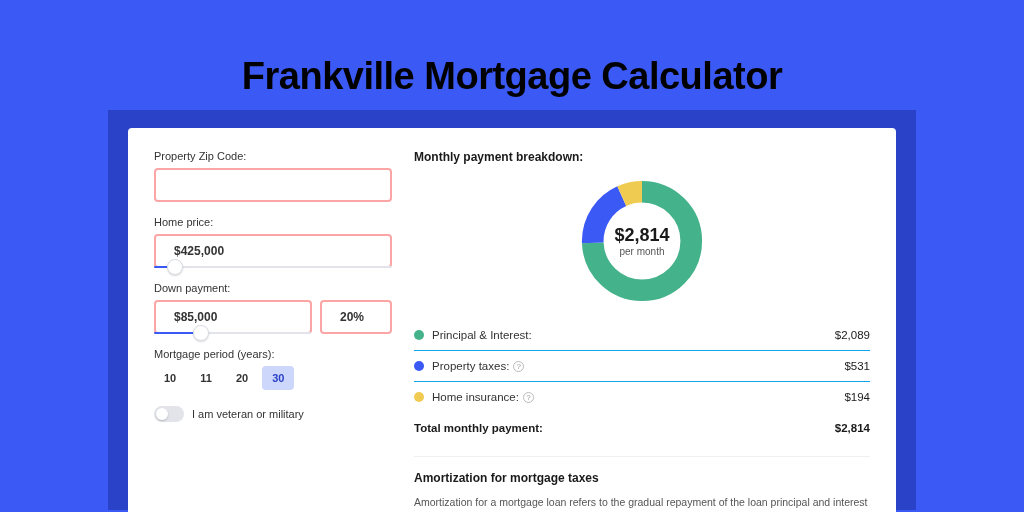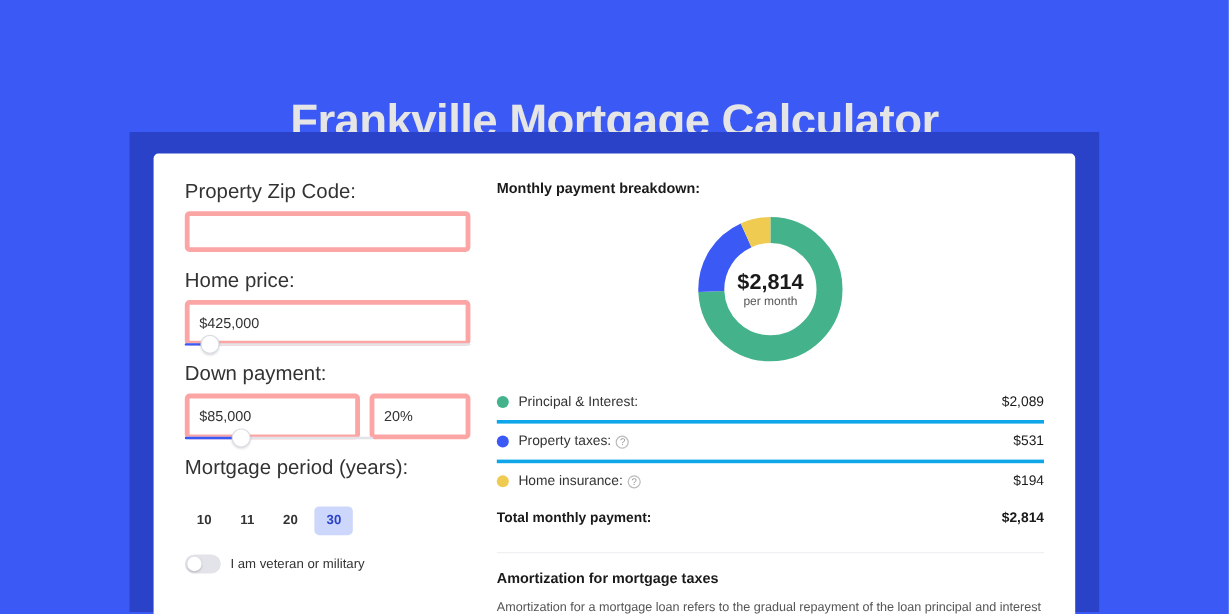--- a/index.html
+++ b/index.html
@@ -10,25 +10,24 @@
     height: 512px;
     overflow: hidden;
     position: relative;
   }
   .hero {
     width: 100%;
     padding-top: 55px;
     text-align: center;
   }
   .hero h1 {
-    color: #e5e5e5;
+    color: #000000;
     font-size: 38px;
     font-weight: 800;
     letter-spacing: -0.5px;
-    margin-top: 25px;
   }
   .inner-band {
     position: absolute;
     top: 110px;
     left: 108px;
     right: 108px;
     height: 400px;
     background: #2a42c8;
   }
   .card {
@@ -46,37 +45,38 @@
   }
   .left {
     width: 238px;
     flex-shrink: 0;
   }
   .right {
     flex: 1;
     min-width: 0;
   }
   .lbl {
-    font-size: 17px;
+    font-size: 11px;
     color: #333;
     margin-bottom: 6px;
     display: block;
   }
   .field {
     margin-bottom: 14px;
     position: relative;
   }
   .txt {
     width: 100%;
-    border: 4px solid #fca5a5;
+    border: 2px solid #fca5a5;
     border-radius: 4px;
-    padding: 8px 8px;
+    padding: 8px 18px;
     font-size: 12px;
     color: #333;
     background: #fff;
+    font-weight: bold;
   }
   .tall { height: 34px; }
   .slider-wrap {
     position: relative;
     margin-top: -2px;
   }
   .slider-line {
     height: 2px;
     background: #e2e4ea;
     border-radius: 2px;
@@ -95,36 +95,35 @@
     width: 16px;
     height: 16px;
     background: #fff;
     border: 1px solid #d9dde3;
     border-radius: 50%;
     box-shadow: 0 1px 2px rgba(0,0,0,0.15);
     transform: translateX(-50%);
   }
   .dp-row { display: flex; gap: 8px; }
   .dp-row .txt:first-child { flex: 1; }
-  .dp-row .txt:last-child { width: 84px; }
+  .dp-row .txt:last-child { width: 72px; }
   .period-row {
     display: flex;
     gap: 4px;
     margin-top: 6px;
   }
   .pill {
     flex: 0 0 auto;
     padding: 6px 10px;
     font-size: 11px;
     font-weight: 600;
     color: #333;
     border-radius: 4px;
     cursor: pointer;
     text-align: right;
-    margin-top: 16px;
   }
   .pill.active {
     background: #cdd6fb;
     color: #2a42c8;
   }
   .toggle-row {
     display: flex;
     align-items: center;
     gap: 8px;
     margin-top: 16px;
@@ -177,21 +176,21 @@
     color: #1a1a1a;
   }
   .donut-sub {
     font-size: 10px;
     color: #555;
   }
   .legend-row {
     display: flex;
     align-items: center;
     padding: 9px 0;
-    border-bottom: 3px solid #0ea5e9;
+    border-bottom: 1px solid #0ea5e9;
     font-size: 11.5px;
   }
   .legend-row:last-child { border-bottom: none; }
   .legend-dot {
     width: 10px; height: 10px;
     border-radius: 50%;
     margin-right: 8px;
     flex-shrink: 0;
   }
   .legend-label { color: #333; flex: 1; display: flex; align-items: center; gap: 4px;}

